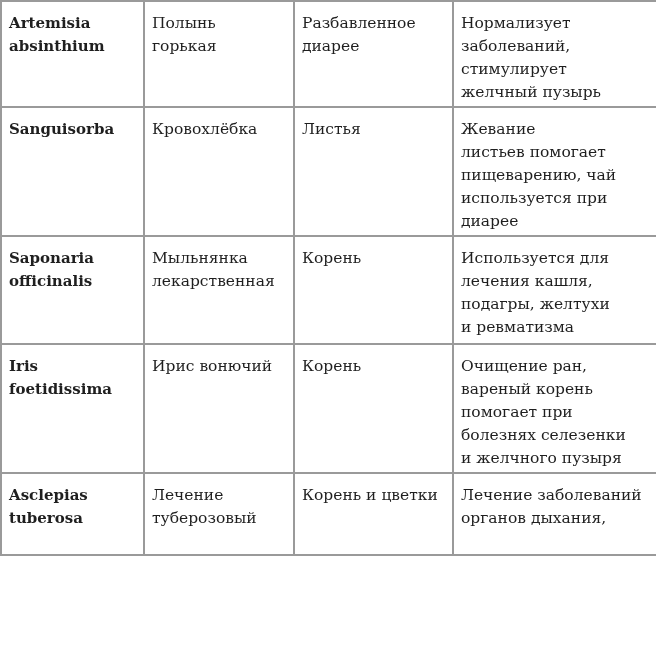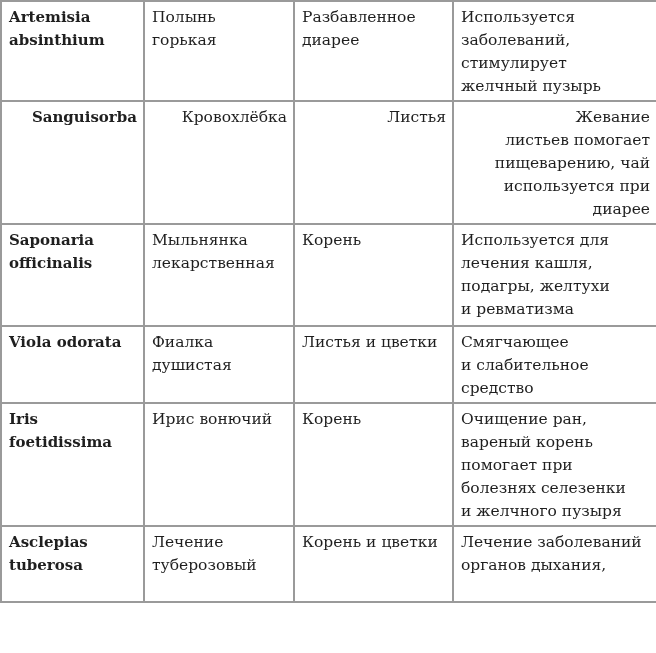--- a/index.html
+++ b/index.html
@@ -16,36 +16,36 @@
       border-collapse: collapse;
       width: 656px;
       table-layout: fixed;
       font-family: "DejaVu Serif", "Liberation Serif", serif;
       font-size: 15.5px;
       color: #1f1f1f;
     }
     table.herbs td {
       border: 2px solid #9a9a9a;
       vertical-align: top;
-      padding: 4px 6px 2px 7px;
+      padding: 10px 6px 2px 7px;
       line-height: 23px;
       margin-top: 30px;
     }
     col.c1 { width: 143px; }
     col.c2 { width: 150px; }
     col.c3 { width: 159px; }
     col.c4 { width: 204px; }
     td.latin {
       font-weight: bold;
       font-family: "DejaVu Serif", "Liberation Serif", serif;
       font-size: 15px;
     }
     .line { display: block; white-space: nowrap; }
     tr.r0 td { height: 88px; }
-    tr.r1 td { height: 112px; text-align: right; }
+    tr.r1 td { height: 112px; }
     tr.r2 td { height: 94px; }
     tr.r3 td { height: 68px; }
     tr.r4 td { height: 66px; }
     tr.r5 td { height: 112px; }
     tr.r6 td { height: 68px; }
   </style>
 </head>
 <body>
 
 <table class="herbs">
@@ -63,21 +63,21 @@
       </td>
       <td>
         <span class="line">Полынь</span>
         <span class="line">горькая</span>
       </td>
       <td>
         <span class="line">Разбавленное</span>
         <span class="line">диарее</span>
       </td>
       <td>
-        <span class="line">Используется</span>
+        <span class="line">Нормализует</span>
         <span class="line">заболеваний,</span>
         <span class="line">стимулирует</span>
         <span class="line">желчный пузырь</span>
       </td>
     </tr>
 
     <tr class="r1">
       <td class="latin">
         <span class="line">Sanguisorba</span>
       </td>
@@ -109,37 +109,20 @@
         <span class="line">Корень</span>
       </td>
       <td>
         <span class="line">Используется для</span>
         <span class="line">лечения кашля,</span>
         <span class="line">подагры, желтухи</span>
         <span class="line">и ревматизма</span>
       </td>
     </tr>
 
-    <tr class="r3">
-      <td class="latin">
-        <span class="line">Viola odorata</span>
-      </td>
-      <td>
-        <span class="line">Фиалка</span>
-        <span class="line">душистая</span>
-      </td>
-      <td>
-        <span class="line">Листья и цветки</span>
-      </td>
-      <td>
-        <span class="line">Смягчающее</span>
-        <span class="line">и слабительное</span>
-        <span class="line">средство</span>
-      </td>
-    </tr>
 
 
     <tr class="r5">
       <td class="latin">
         <span class="line">Iris</span>
         <span class="line">foetidissima</span>
       </td>
       <td>
         <span class="line">Ирис вонючий</span>
       </td>

